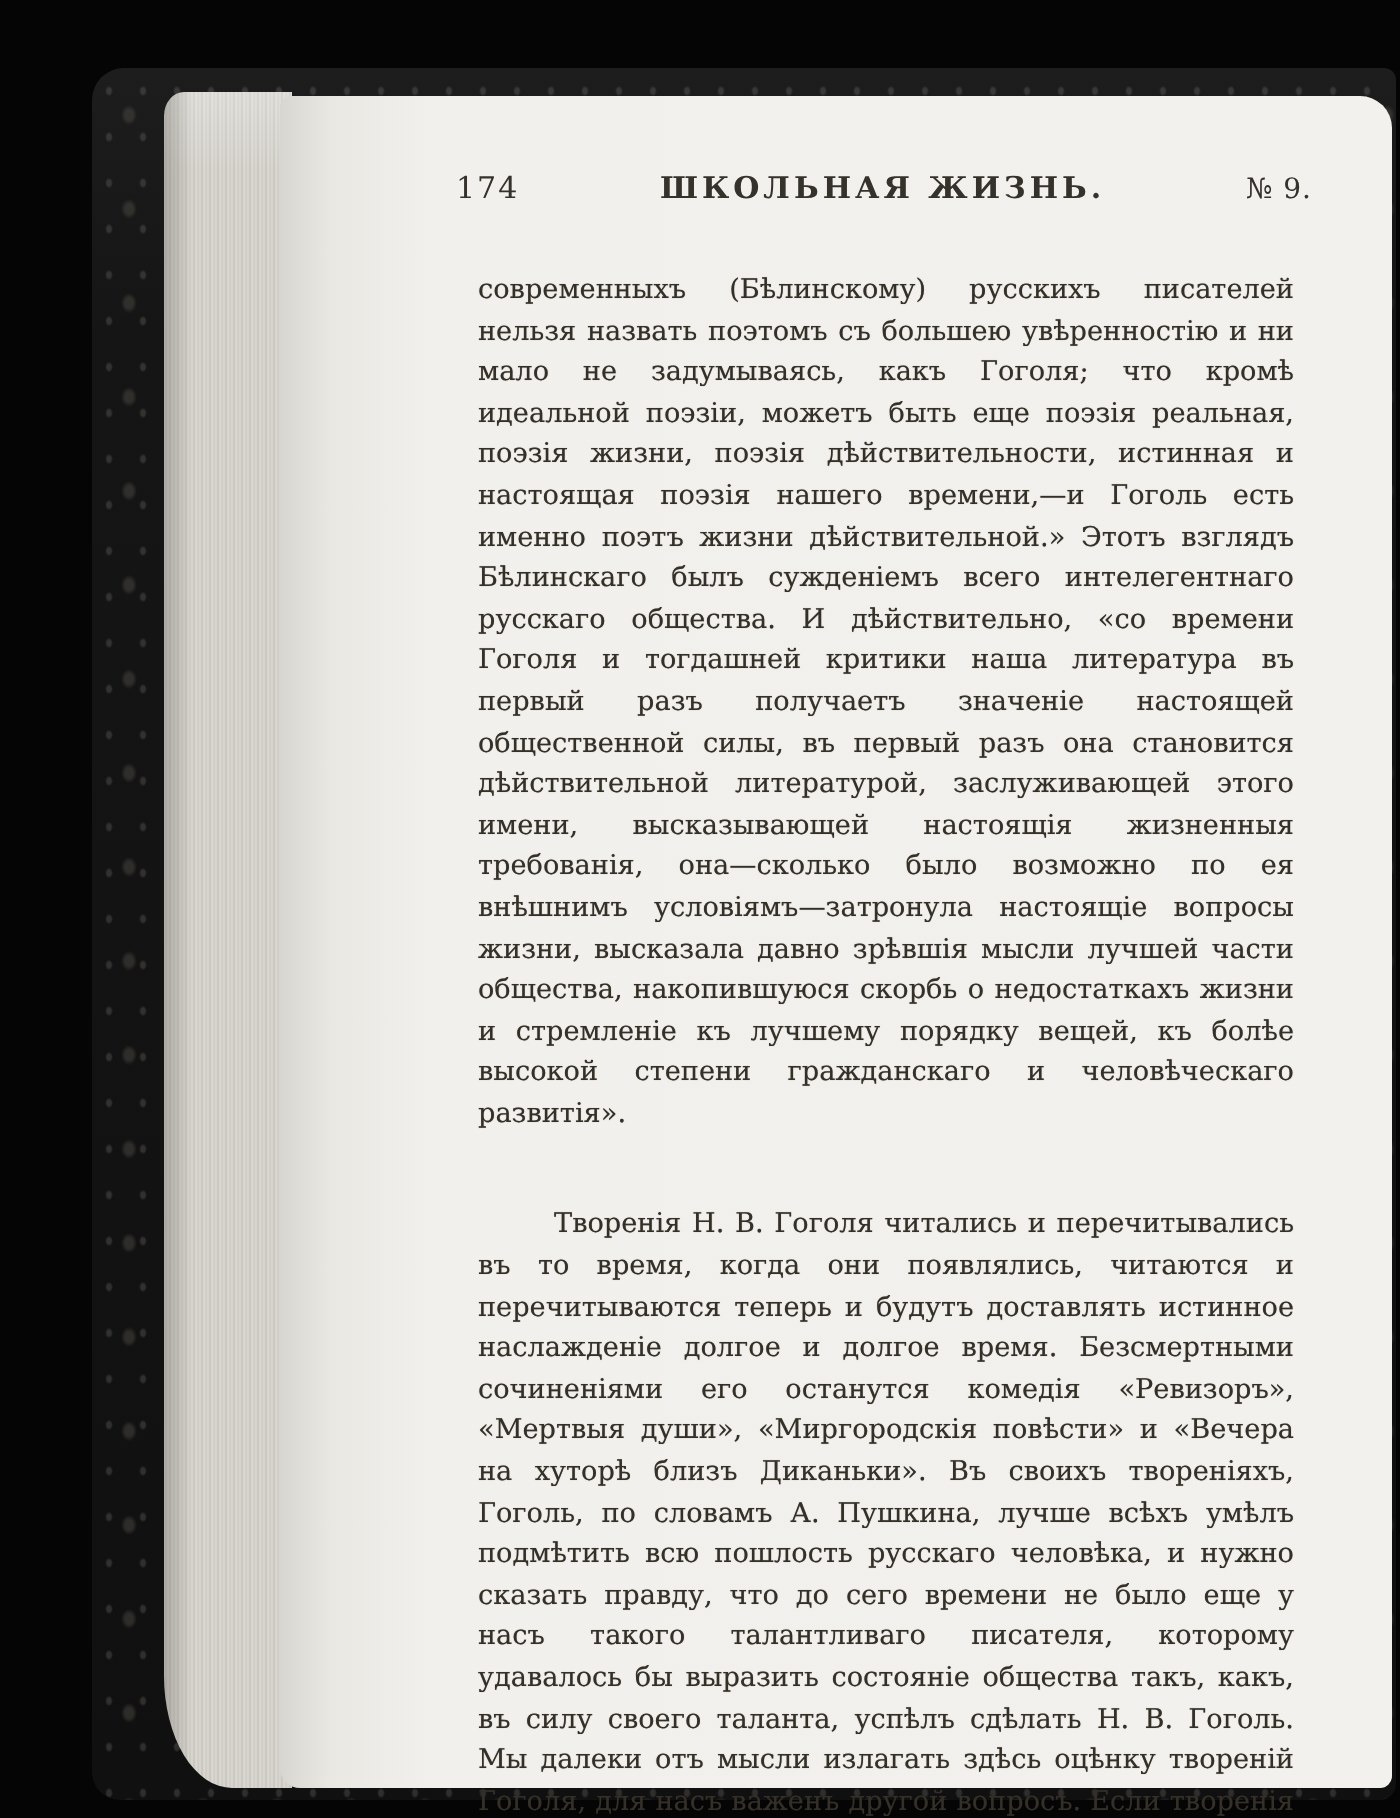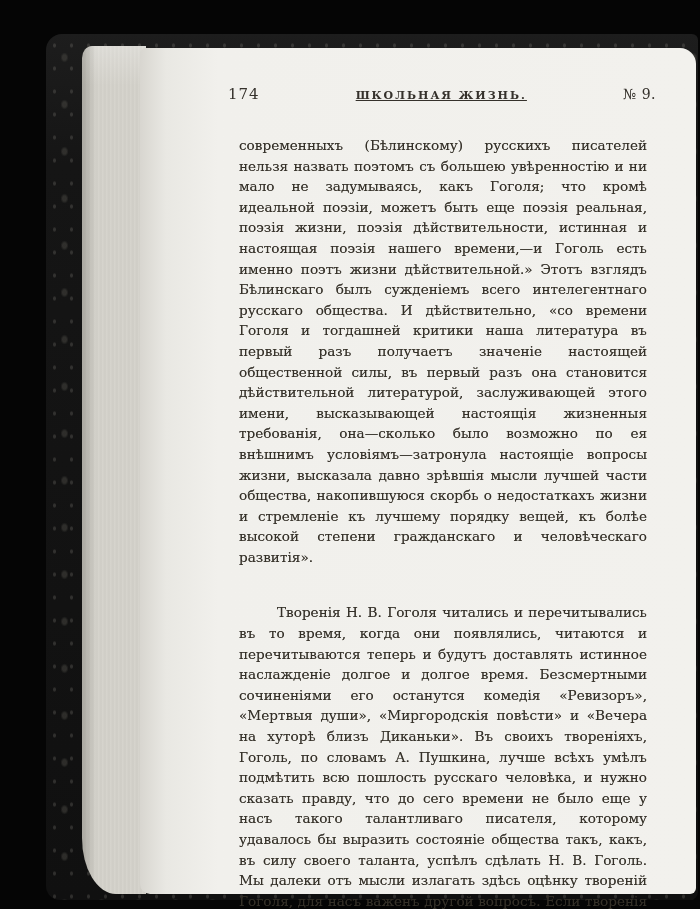--- a/index.html
+++ b/index.html
@@ -49,21 +49,21 @@
   }
 
   .running-head {
     position:absolute; left:64px; right:16px; top:13px;
     display:flex; align-items:baseline;
     color:#35312b;
   }
   .running-head .page-num { font-size:15px; letter-spacing:1px; }
   .running-head .journal {
     flex:1; text-align:center;
-    font-size:11px; letter-spacing:2px; font-weight:bold;text-decoration:underline;
+    font-size:15px; letter-spacing:2px; font-weight:bold;
   }
   .running-head .issue { font-size:14px; letter-spacing:.5px; }
 
   .body-text {
     position:absolute; left:64px; top:52px; width:478px;
     font-size:13.6px; line-height:20.6px; color:#343028;
     text-align:justify;
     text-shadow:0 0 .4px rgba(52,48,40,.55);
   }
   .body-text p { margin:11px; }

